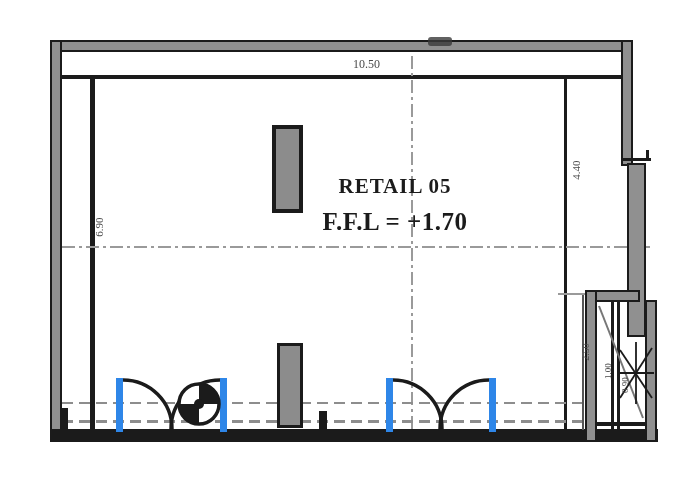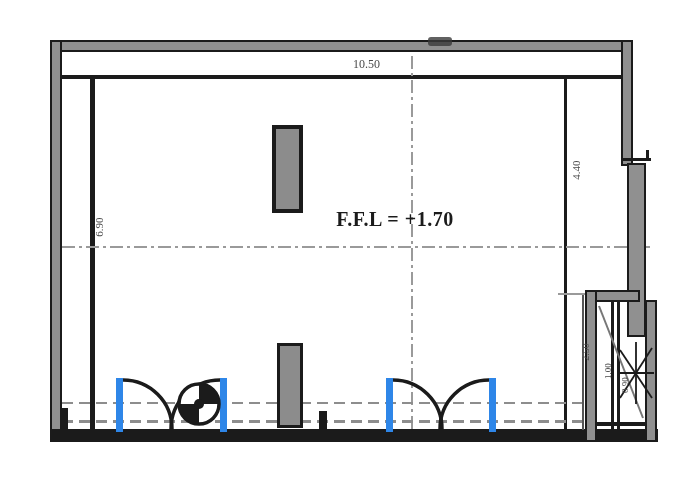--- a/index.html
+++ b/index.html
@@ -13,21 +13,21 @@
   .cl-h{height:2px;background:repeating-linear-gradient(90deg,
         var(--centerline-gray) 0 13px,transparent 13px 17px,
         var(--centerline-gray) 17px 20px,transparent 20px 24px);}
   .cl-v{width:2px;background:repeating-linear-gradient(180deg,
         var(--centerline-gray) 0 13px,transparent 13px 17px,
         var(--centerline-gray) 17px 20px,transparent 20px 24px);}
   .dash-h{height:2px;background:repeating-linear-gradient(90deg,
         var(--dashed-gray) 0 11px,transparent 11px 17px);}
   .txt{color:var(--line-black);text-align:center;white-space:nowrap;}
   .room-name{font-size:21px;font-weight:bold;letter-spacing:1px;}
-  .ffl{font-size:20px;font-weight:bold;letter-spacing:.5px;}
+  .ffl{font-size:25px;font-weight:bold;letter-spacing:.5px;}
   .dim{font-size:12px;color:var(--dim-text);text-align:center;white-space:nowrap;}
   .dim-v{transform:rotate(-90deg);transform-origin:50% 50%;}
   .dim-sm{font-size:9px;}
   svg .ln{stroke:var(--line-black);fill:none;}
   svg .gln{stroke:#777;fill:none;}
 </style>
 </head>
 <body>
 
 <div class="plan">
@@ -91,20 +91,21 @@
       <path class="gln" stroke-width="2" d="M 599 306 L 643 418"></path>
     </g>
     <g>
       <path class="ln" stroke-width="1.8" d="M 620 398 L 652 348"></path>
       <path class="ln" stroke-width="1.8" d="M 620 350 L 652 398"></path>
       <path class="ln" stroke-width="1.8" d="M 636 342 L 636 404"></path>
       <path class="ln" stroke-width="1.8" d="M 620 373 L 654 373"></path>
     </g>
   </svg>
 
+  <div class="abs txt room-name" style="left:275px;top:174px;width:240px;">RETAIL 05</div>
   <div class="abs txt ffl" style="left:275px;top:208px;width:240px;">F.F.L = +1.70</div>
 
   <div class="abs dim" style="left:300px;top:57px;width:80px;text-align:right;">10.50</div>
   <div class="abs dim dim-v" style="left:80px;top:220px;width:40px;height:14px;font-size:11px;">6.90</div>
   <div class="abs dim dim-v" style="left:557px;top:163px;width:40px;height:14px;font-size:11px;">4.40</div>
   <div class="abs dim dim-v" style="left:568px;top:346px;width:36px;height:12px;font-size:10px;">2.50</div>
   <div class="abs dim dim-v dim-sm" style="left:593px;top:366px;width:30px;height:10px;">1.00</div>
   <div class="abs dim dim-v dim-sm" style="left:610px;top:380px;width:30px;height:10px;">0.90</div>
 
 </div>

